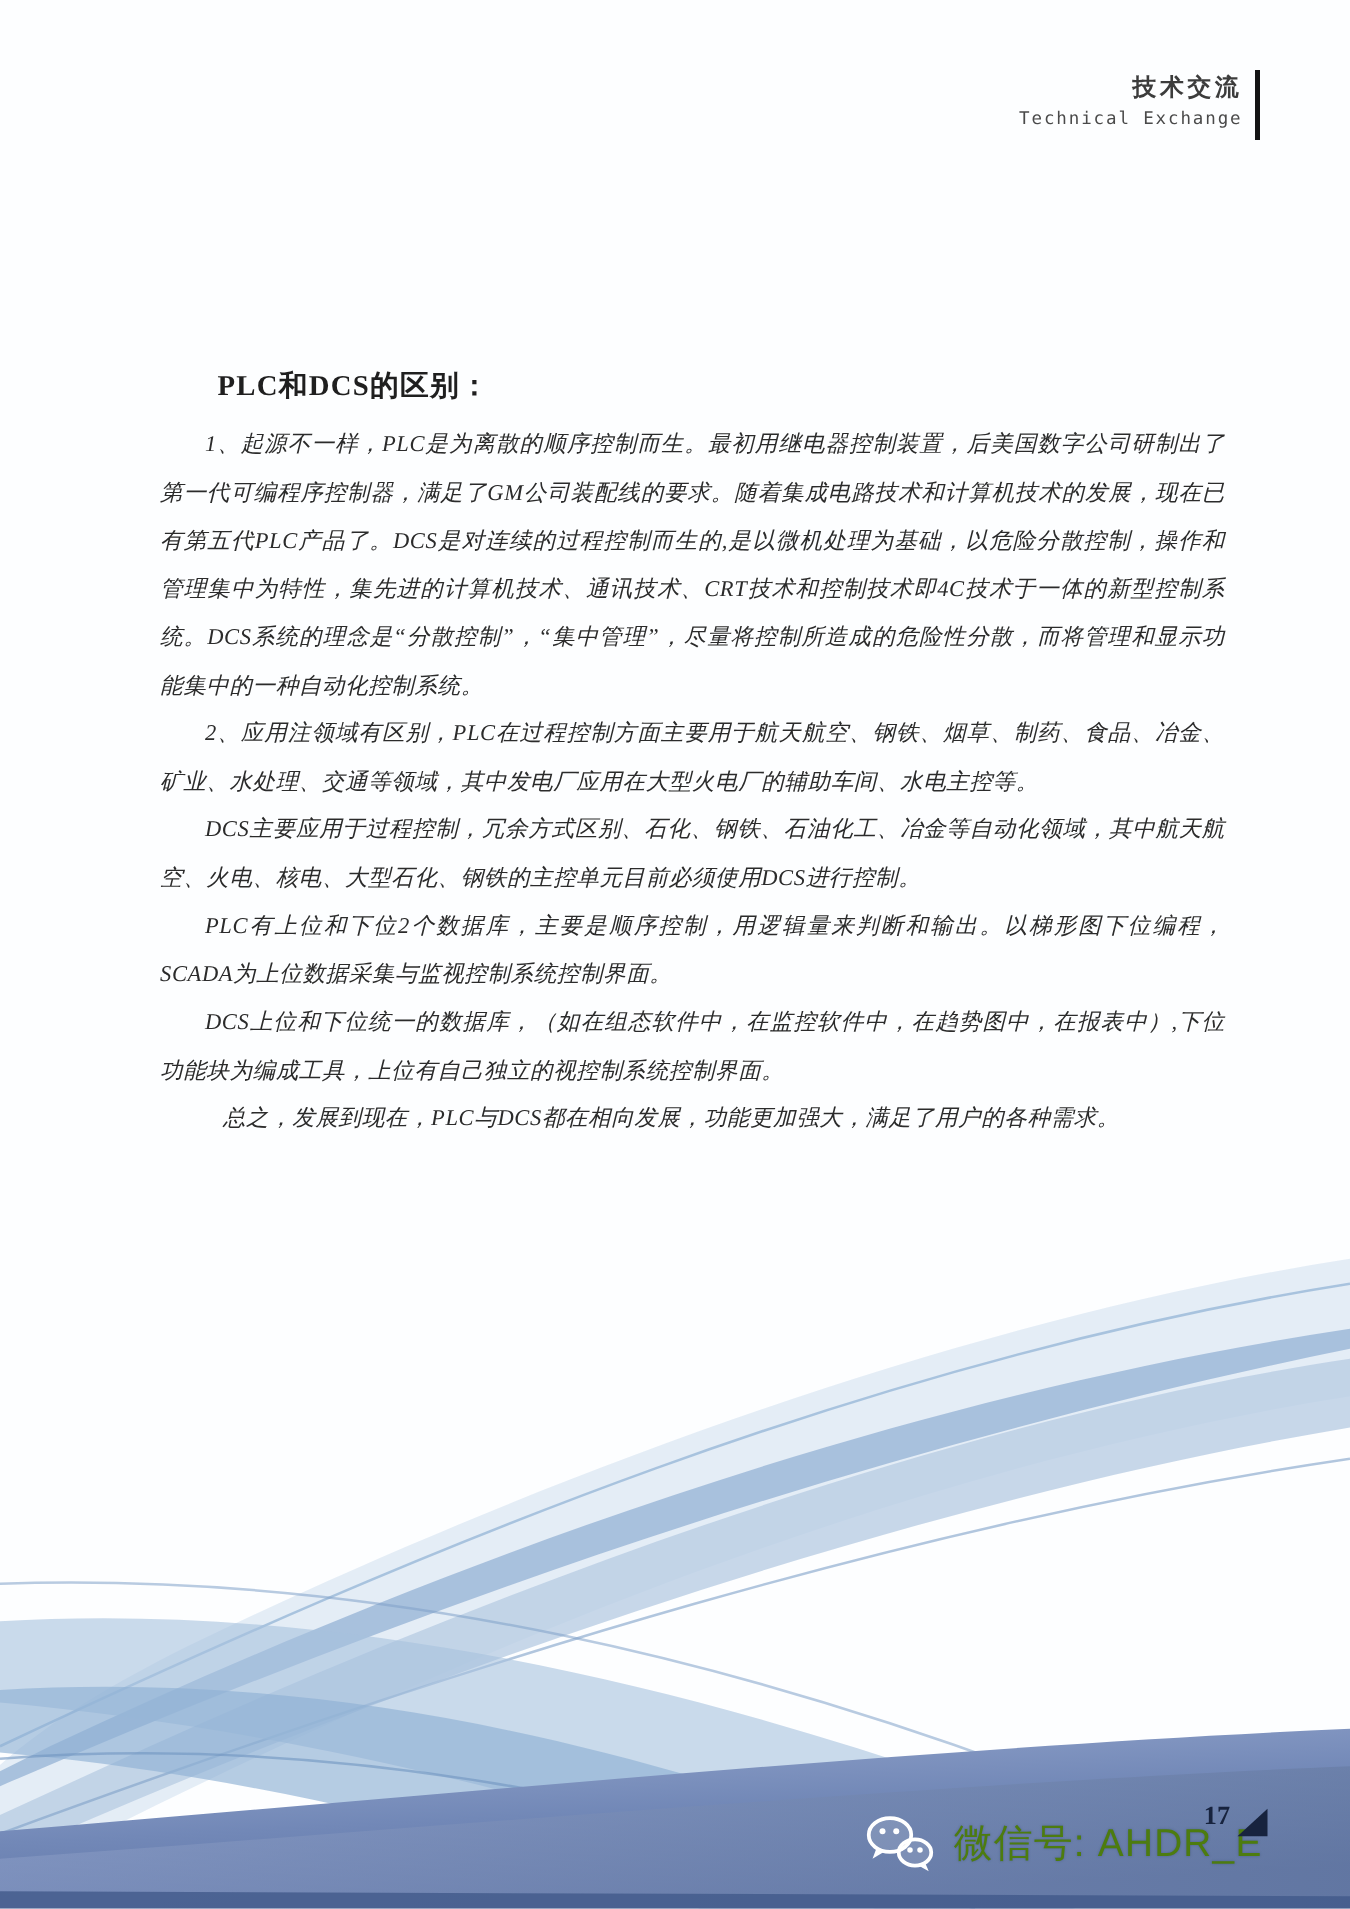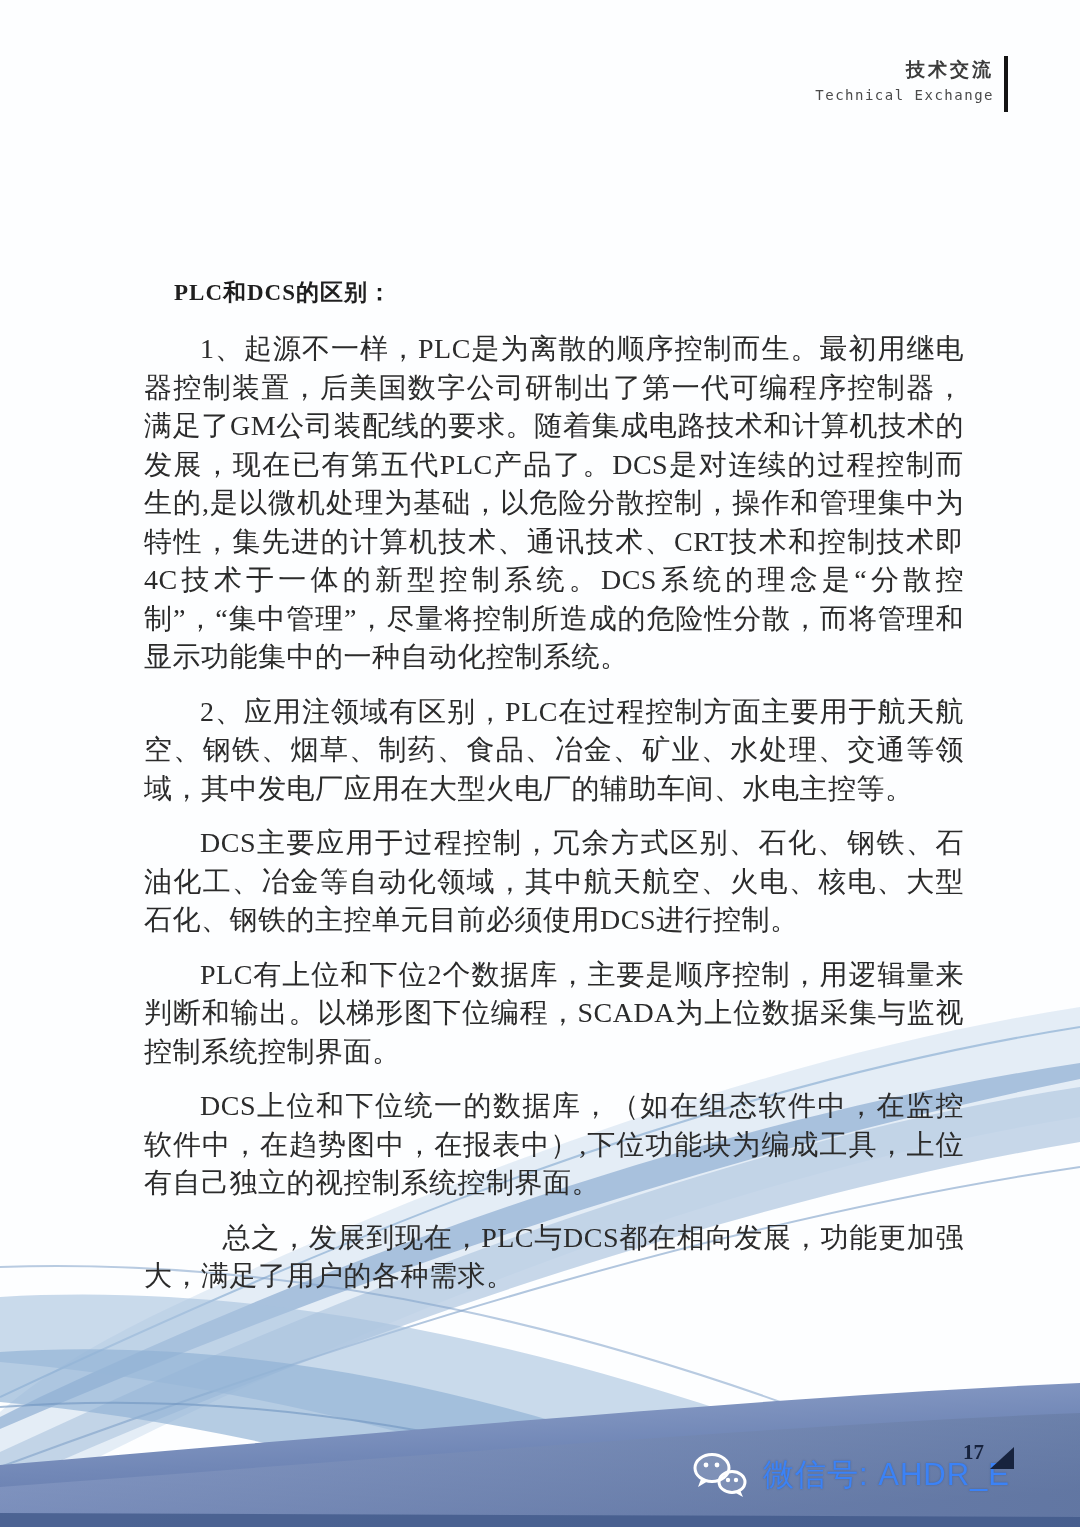--- a/index.html
+++ b/index.html
@@ -12,52 +12,53 @@
     font-family:"Liberation Serif","DejaVu Serif",serif;
     color:#2b2b2b;
   }
 
   
   .header{
     position:absolute;top:58px;right:86px;
     text-align:right;
   }
   .header .zh{
-    font-family:Liberation Mono, monospace;
+    font-family:Liberation Sans, sans-serif;
     font-size:19px;letter-spacing:3px;color:#3c3c3c;font-weight:600;
     line-height:26px;
   }
   .header .en{
     font-family:"DejaVu Sans Mono","Liberation Mono",monospace;
     font-size:14px;letter-spacing:1.5px;color:#4a4a4a;
     line-height:22px;
     text-align:center;
   }
   .header-bar{
     position:absolute;top:56px;right:72px;
     width:4px;height:56px;background:#141414;
   }
 
   
   .article{
     position:absolute;left:128px;right:100px;top:272px;
     z-index:3;
   }
   .article h1{
-    margin:0 0 6px 0;
+    margin:16px 0 6px 0;
     font-size:23px;font-weight:bold;color:#1f1f1f;
     text-indent:2em;line-height:42px;
     letter-spacing:1px;
   }
   .article p{
-    margin:16px;
-    font-size:28px;line-height:38.5px;
+    margin:0;
+    font-size:18px;line-height:38.5px;
     text-align:justify;
     text-indent:2em;
     letter-spacing:0.5px;
+    font-style:italic;
   }
   .article p.closing{text-indent:2.8em;}
 
   
   .waves{
     position:absolute;left:0;bottom:0;width:1080px;height:560px;
     z-index:1;pointer-events:none;
   }
 
   
@@ -74,21 +75,21 @@
     border-bottom:22px solid #17233e;
     z-index:5;
   }
   .wechat{
     position:absolute;right:70px;bottom:28px;
     display:flex;align-items:center;gap:14px;
     z-index:4;
   }
   .wechat .label{
     font-family:"Liberation Sans","DejaVu Sans",sans-serif;
-    font-size:31px;color:#3b82f6;letter-spacing:1px;
+    font-size:31px;color:#4d7c0f;letter-spacing:1px;
     text-shadow:0 0 2px rgba(30,50,90,.35);
   }
 </style>
 </head>
 <body>
 
 <div class="page">
 
   <div class="header">
     <div class="zh">技术交流</div>

